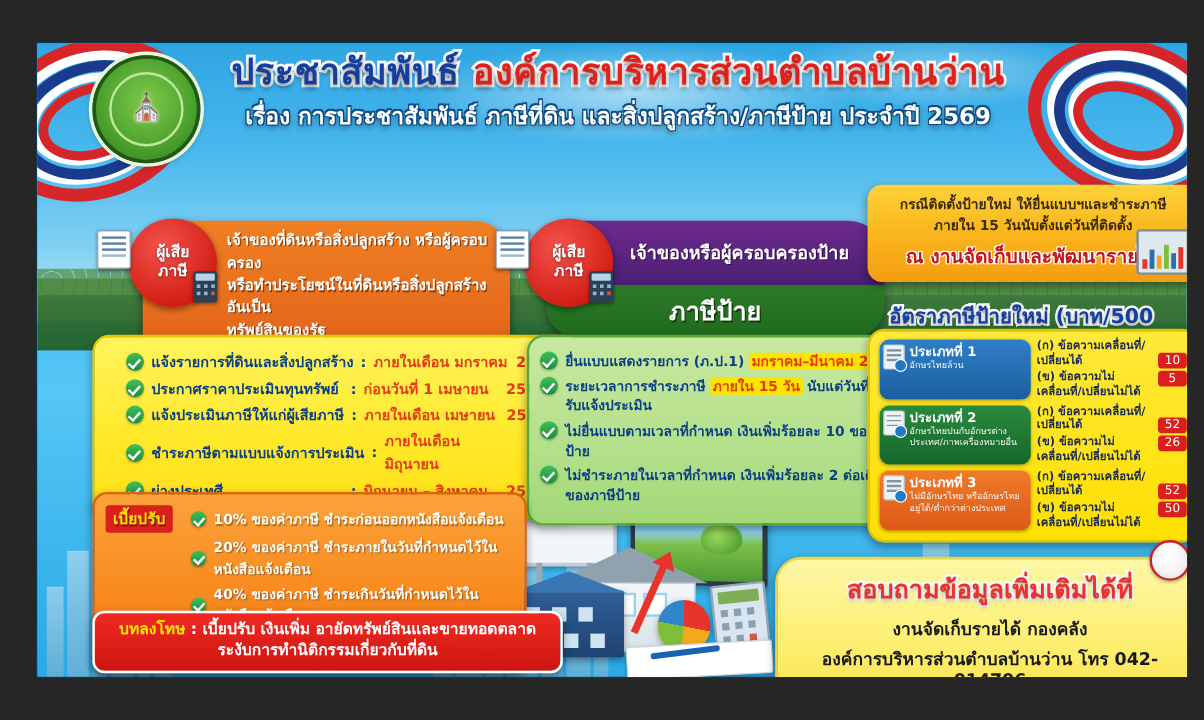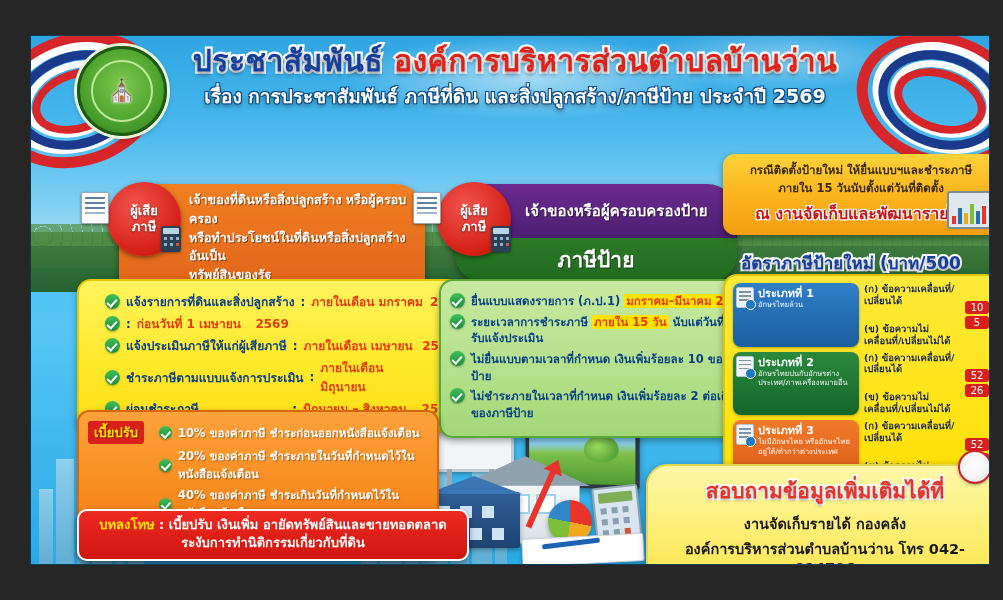--- a/index.html
+++ b/index.html
@@ -160,21 +160,21 @@
   .cat .cname{font-size:11px;font-weight:bold;line-height:1.2;}
   .cat .cdesc{font-size:7.5px;line-height:1.3;opacity:.95;}
   .cat .clip{position:absolute;left:3px;top:4px;width:16px;height:19px;background:#eef4f8;border:1px solid #b9c7d2;border-radius:2px;}
   .cat .clip:before{content:"";position:absolute;left:2px;top:3px;right:2px;height:1.5px;background:#7f94a6;
     box-shadow:0 4px 0 #7f94a6,0 8px 0 #7f94a6;}
   .cat .clip:after{content:"";position:absolute;right:-3px;bottom:-3px;width:9px;height:9px;border-radius:50%;
     background:#1f7ac4;border:1.5px solid #fff;}
   .cat.c1{background:linear-gradient(180deg,#2f7fc9,#1b5e9e);}
   .cat.c2{background:linear-gradient(180deg,#2b8a3e,#14662a);}
   .cat.c3{background:linear-gradient(180deg,#f07a2a,#dd5a17);}
-  .opts{flex:1 1 auto;display:flex;flex-direction:column;justify-content:center;gap:16px;}
+  .opts{flex:1 1 auto;display:flex;flex-direction:column;justify-content:center;gap:2px;}
   .opts .o{font-size:9.5px;font-weight:bold;color:#1a2a55;line-height:1.25;}
   .vals{flex:0 0 24px;display:flex;flex-direction:column;justify-content:center;gap:2px;}
   .vals .v{background:#d9201c;color:#fff;font-size:10px;font-weight:normal;text-align:center;border-radius:3px;padding:1px 0;}
 
   
   #penalty{
     position:absolute;left:46px;top:374px;width:350px;border-radius:12px;z-index:5;
     background:linear-gradient(180deg,#fba23a 0%,#f88b1f 55%,#f2761a 100%);
     border:2px solid #d9660f;box-shadow:0 3px 7px rgba(0,0,0,.35);
     padding:6px 8px 8px 0;
@@ -367,41 +367,42 @@
   <div id="list-land">
     <div class="row">
       <span class="tick"></span>
       <span class="lbl">แจ้งรายการที่ดินและสิ่งปลูกสร้าง</span>
       <span class="sep">:</span>
       <span class="when">ภายในเดือน มกราคม</span>
       <span class="yr">2569</span>
     </div>
     <div class="row">
       <span class="tick"></span>
+      <span class="lbl">ประกาศราคาประเมินทุนทรัพย์</span>
       <span class="sep">:</span>
       <span class="when">ก่อนวันที่ 1 เมษายน</span>
       <span class="yr">2569</span>
     </div>
     <div class="row">
       <span class="tick"></span>
       <span class="lbl">แจ้งประเมินภาษีให้แก่ผู้เสียภาษี</span>
       <span class="sep">:</span>
       <span class="when">ภายในเดือน เมษายน</span>
       <span class="yr">2569</span>
     </div>
     <div class="row">
       <span class="tick"></span>
       <span class="lbl">ชำระภาษีตามแบบแจ้งการประเมิน</span>
       <span class="sep">:</span>
       <span class="when">ภายในเดือน มิถุนายน</span>
       <span class="yr">2569</span>
     </div>
     <div class="row">
       <span class="tick"></span>
-      <span class="lbl">ผ่อนชำระภาษี</span>
+      <span class="lbl">ผ่างประเทศี</span>
       <span class="sep">:</span>
       <span class="when">มิถุนายน – สิงหาคม</span>
       <span class="yr">2569</span>
     </div>
   </div>
 
   <div id="list-sign">
     <div class="row">
       <span class="tick"></span>
       <span class="txt"><span>ยื่นแบบแสดงรายการ (ภ.ป.1) </span><span class="hl">มกราคม–มีนาคม 2569</span><span></span></span>

